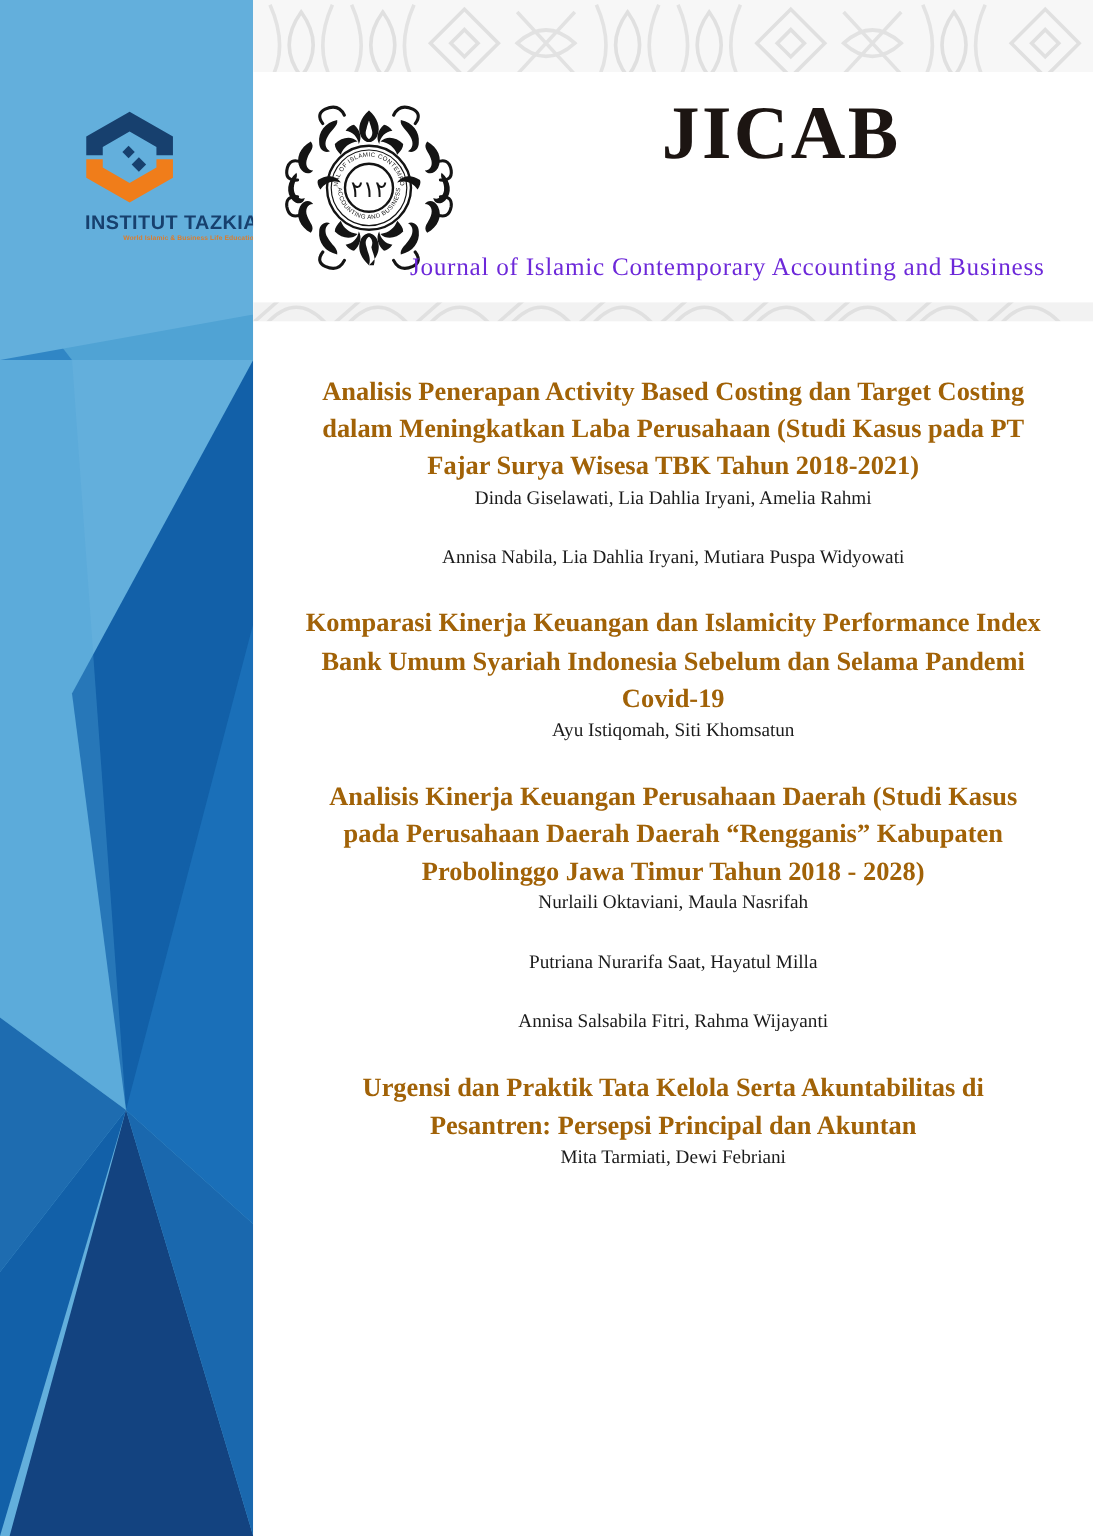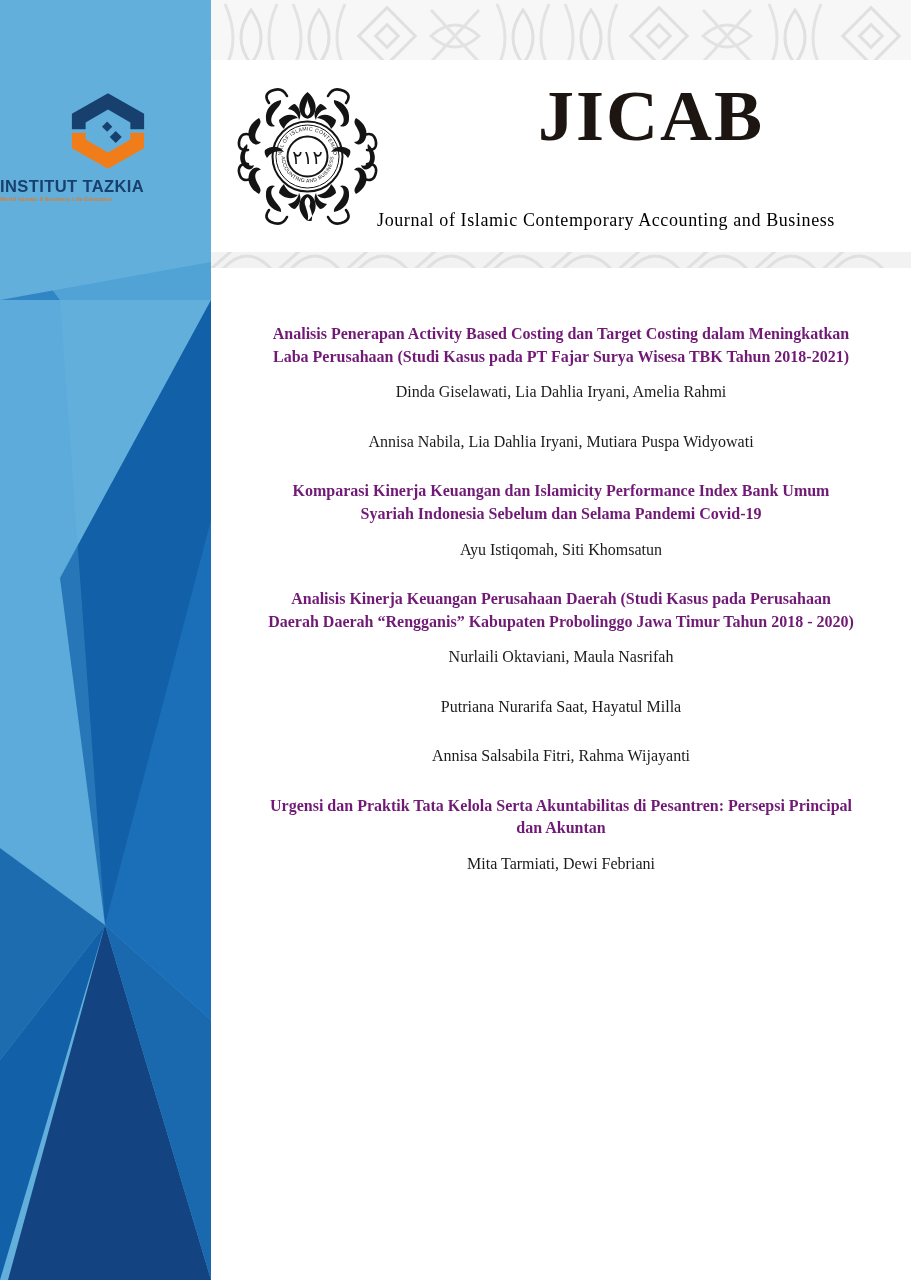--- a/index.html
+++ b/index.html
@@ -35,21 +35,21 @@
     height: 1280px;
   }
 
   
   #tazkia-logo {
     position: absolute;
     left: 0;
     top: 88px;
     width: 215px;
     height: 132px;
-    text-align: left;
+    text-align: right;
   }
   #tazkia-mark {
     width: 86px;
     height: 86px;
     margin: 0 auto;
     display: block;
   }
   #tazkia-name {
     font-family: "Liberation Sans", sans-serif;
     font-weight: bold;
@@ -118,34 +118,34 @@
   #jicab-emblem svg { display:block; }
 
   #jicab-wordmark {
     position: absolute;
     left: 200px;
     top: 20px;
     width: 480px;
     text-align: center;
     font-family: "Liberation Serif", serif;
     font-weight: bold;
-    font-size: 72px;
+    font-size: 63px;
     line-height: 1.0;
     color: #1C1512;
     letter-spacing: 2px;
   }
   #jicab-subtitle {
     position: absolute;
     left: 100px;
     top: 150px;
     width: 590px;
     text-align: center;
     font-family: "Liberation Serif", serif;
-    font-size: 18px;
-    color: #000000;
+    font-size: 21px;
+    color: #6d28d9;
     letter-spacing: 0.6px;
     white-space: nowrap;
   }
 
   
   #toc {
     position: absolute;
     left: 211px;
     top: 268px;
     width: 700px;
@@ -156,24 +156,24 @@
   }
   .article {
     width: 620px;
     margin: 0 auto 27px auto;
     text-align: center;
   }
   .article:last-child { margin-bottom: 0; }
   .article-title {
     font-family: "Liberation Serif", serif;
     font-weight: bold;
-    font-size: 16px;
+    font-size: 22px;
     line-height: 1.42;
-    color: #701a75;
-    margin: 13px;
+    color: #a16207;
+    margin: 0;
   }
   .article-authors {
     font-family: "Liberation Serif", serif;
     font-weight: normal;
     font-size: 16px;
     line-height: 1.4;
     color: #1b1b1b;
     margin: 1px 0 0 0;
   }
 </style>
@@ -352,21 +352,21 @@
       <p class="article-authors">Dinda Giselawati, Lia Dahlia Iryani, Amelia Rahmi</p>
     </div>
     <div class="article">
       <p class="article-authors">Annisa Nabila, Lia Dahlia Iryani, Mutiara Puspa Widyowati</p>
     </div>
     <div class="article">
       <p class="article-title">Komparasi Kinerja Keuangan dan Islamicity Performance Index Bank Umum Syariah Indonesia Sebelum dan Selama Pandemi Covid-19</p>
       <p class="article-authors">Ayu Istiqomah, Siti Khomsatun</p>
     </div>
     <div class="article">
-      <p class="article-title">Analisis Kinerja Keuangan Perusahaan Daerah (Studi Kasus pada Perusahaan Daerah Daerah “Rengganis” Kabupaten Probolinggo Jawa Timur Tahun 2018 - 2020)</p>
+      <p class="article-title">Analisis Kinerja Keuangan Perusahaan Daerah (Studi Kasus pada Perusahaan Daerah Daerah “Rengganis” Kabupaten Probolinggo Jawa Timur Tahun 2018 - 2028)</p>
       <p class="article-authors">Nurlaili Oktaviani, Maula Nasrifah</p>
     </div>
     <div class="article">
       <p class="article-authors">Putriana Nurarifa Saat, Hayatul Milla</p>
     </div>
     <div class="article">
       <p class="article-authors">Annisa Salsabila Fitri, Rahma Wijayanti</p>
     </div>
     <div class="article">
       <p class="article-title">Urgensi dan Praktik Tata Kelola Serta Akuntabilitas di Pesantren: Persepsi Principal dan Akuntan</p>

